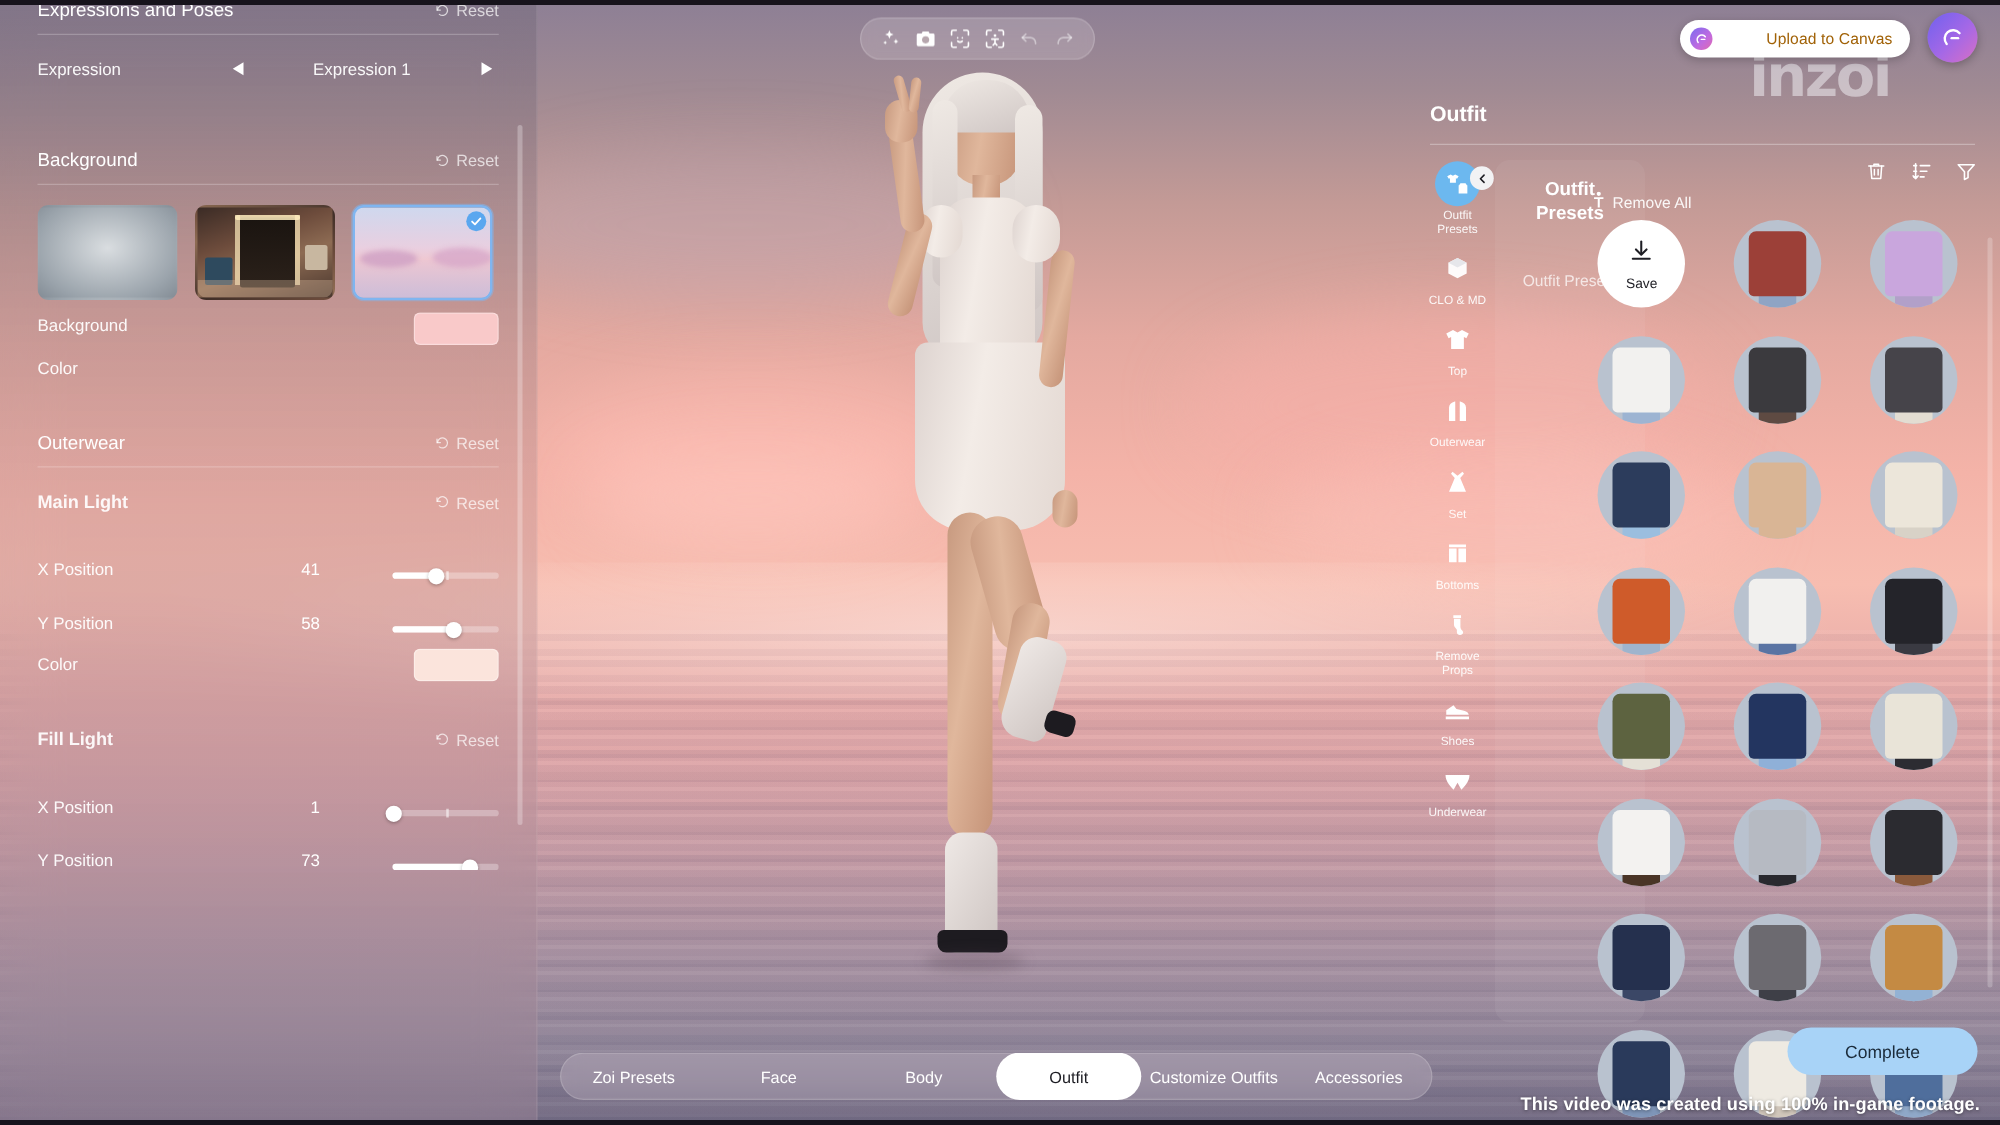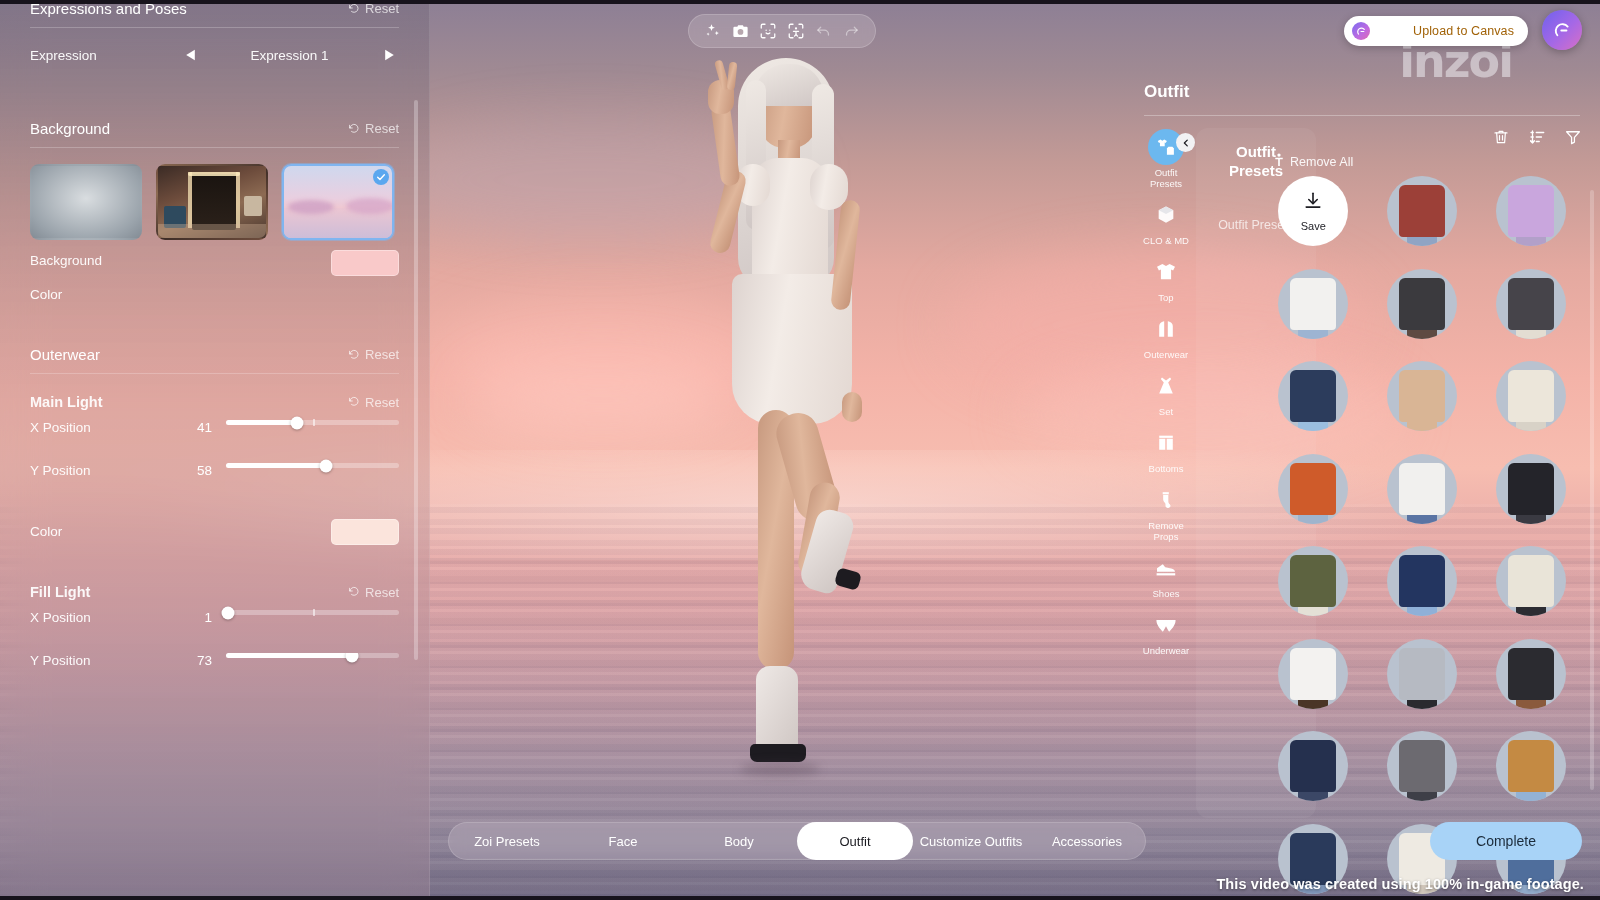--- a/index.html
+++ b/index.html
@@ -171,21 +171,21 @@
 
   .colorrow{ display:flex; align-items:flex-start; height:76px; position:relative; }
   .colorrow .labs{ font-size:13.5px; line-height:34px; color:rgba(255,255,255,.95); }
   .swatch{
     position:absolute; right:0; top:6px; width:68px; height:26px;
     border-radius:5px; cursor:pointer; border:1px solid rgba(255,255,255,.35);
   }
   .colorrow.single{ height:52px; align-items:center; }
   .colorrow.single .swatch{ top:13px; }
 
-  .sliderrow{ display:flex; align-items:flex-start; height:43px; font-size:13.5px; }
+  .sliderrow{ display:flex; align-items:flex-end; height:43px; font-size:13.5px;gap:44px; }
   .sliderrow .lab{ width:140px; color:rgba(255,255,255,.95); }
   .sliderrow .num{ width:56px; text-align:right; padding-right:14px; }
   .track{
     flex:1; height:5px; border-radius:3px; position:relative;
     background:rgba(255,255,255,.30);
   }
   .track .fill{ position:absolute; left:0; top:0; bottom:0; border-radius:3px; background:#fff; }
   .track .mid{ position:absolute; left:50%; top:-1px; width:2px; height:7px; background:rgba(255,255,255,.55); }
   .track .knob{
     position:absolute; top:50%; width:13px; height:13px; border-radius:50%;
@@ -281,21 +281,21 @@
   }
   .thumb.save .slab{ font-size:11px; color:#1e1e24; }
 
   #outfit-scrollbar{
     position:absolute; right:6px; top:190px; width:4px; height:600px;
     background:rgba(255,255,255,.22); border-radius:2px; cursor:pointer;
   }
 
   
   #tabbar{
-    position:absolute; left:448px; top:822px; width:698px; height:38px;
+    position:absolute; left:448px; top:842px; width:698px; height:38px;
     background:rgba(230,220,228,0.22);
     border:1px solid rgba(255,255,255,0.16);
     border-radius:19px; display:flex; align-items:center;
     backdrop-filter:blur(8px);
   }
   .tab{
     flex:1; height:38px; display:flex; align-items:center; justify-content:center;
     font-size:13px; color:#fff; cursor:pointer; border-radius:19px;
     text-align:center; line-height:15px;
   }

